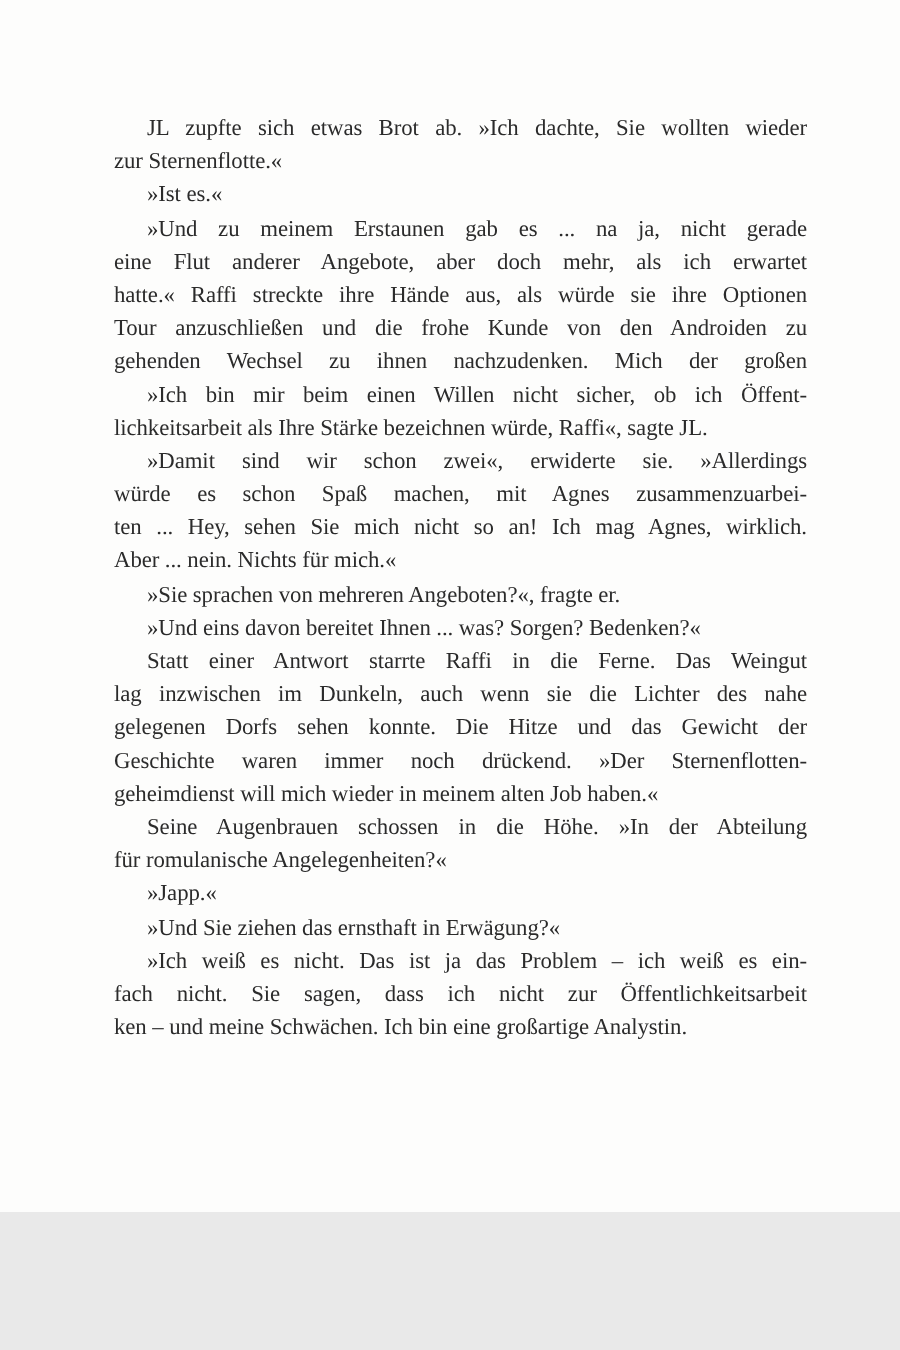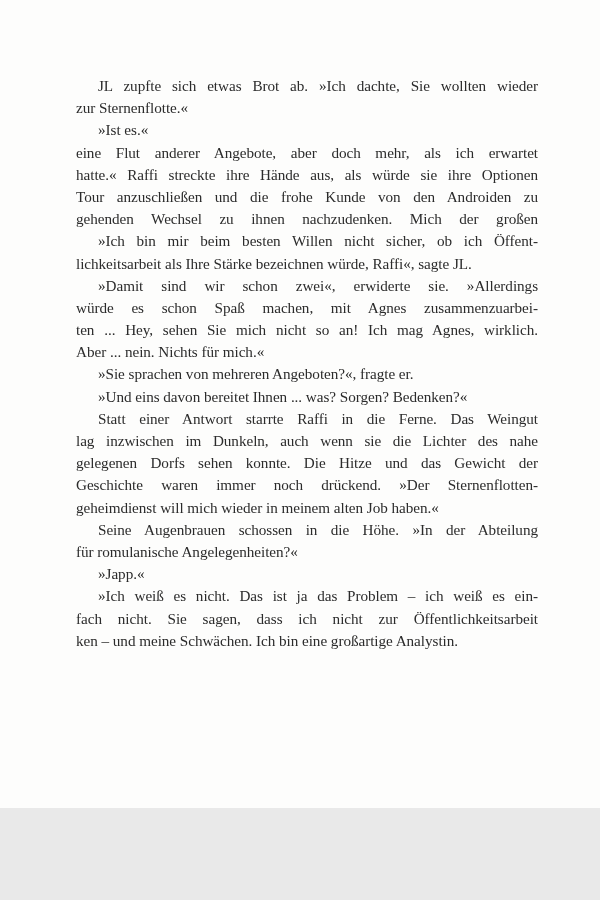--- a/index.html
+++ b/index.html
@@ -50,38 +50,40 @@
   }
 </style>
 </head>
 <body>
 
 <div class="book-page">
   <div class="text-block">
     <div class="line indent">JL zupfte sich etwas Brot ab. »Ich dachte, Sie wollten wieder</div>
     <div class="line end">zur Sternenflotte.«</div>
     <div class="line indent end">»Ist es.«</div>
+    <div class="line indent">»Und zu meinem Erstaunen gab es ... na ja, nicht gerade</div>
     <div class="line">eine Flut anderer Angebote, aber doch mehr, als ich erwartet</div>
     <div class="line">hatte.« Raffi streckte ihre Hände aus, als würde sie ihre Optionen</div>
     <div class="line">Tour anzuschließen und die frohe Kunde von den Androiden zu</div>
     <div class="line">gehenden Wechsel zu ihnen nachzudenken. Mich der großen</div>
-    <div class="line indent">»Ich bin mir beim besten Willen nicht sicher, ob ich Öffent-</div>
+    <div class="line indent">»Ich bin mir beim einen Willen nicht sicher, ob ich Öffent-</div>
     <div class="line end">lichkeitsarbeit als Ihre Stärke bezeichnen würde, Raffi«, sagte JL.</div>
     <div class="line indent">»Damit sind wir schon zwei«, erwiderte sie. »Allerdings</div>
     <div class="line">würde es schon Spaß machen, mit Agnes zusammenzuarbei-</div>
     <div class="line">ten ... Hey, sehen Sie mich nicht so an! Ich mag Agnes, wirklich.</div>
     <div class="line end">Aber ... nein. Nichts für mich.«</div>
     <div class="line indent end">»Sie sprachen von mehreren Angeboten?«, fragte er.</div>
     <div class="line indent end">»Und eins davon bereitet Ihnen ... was? Sorgen? Bedenken?«</div>
     <div class="line indent">Statt einer Antwort starrte Raffi in die Ferne. Das Weingut</div>
     <div class="line">lag inzwischen im Dunkeln, auch wenn sie die Lichter des nahe</div>
     <div class="line">gelegenen Dorfs sehen konnte. Die Hitze und das Gewicht der</div>
     <div class="line">Geschichte waren immer noch drückend. »Der Sternenflotten-</div>
     <div class="line end">geheimdienst will mich wieder in meinem alten Job haben.«</div>
     <div class="line indent">Seine Augenbrauen schossen in die Höhe. »In der Abteilung</div>
     <div class="line end">für romulanische Angelegenheiten?«</div>
     <div class="line indent end">»Japp.«</div>
+    <div class="line indent end">»Und Sie ziehen das ernsthaft in Erwägung?«</div>
     <div class="line indent">»Ich weiß es nicht. Das ist ja das Problem – ich weiß es ein-</div>
     <div class="line">fach nicht. Sie sagen, dass ich nicht zur Öffentlichkeitsarbeit</div>
     <div class="line end">ken – und meine Schwächen. Ich bin eine großartige Analystin.</div>
   </div>
   <div class="page-number">15</div>
 </div>
 
 </body></html>

